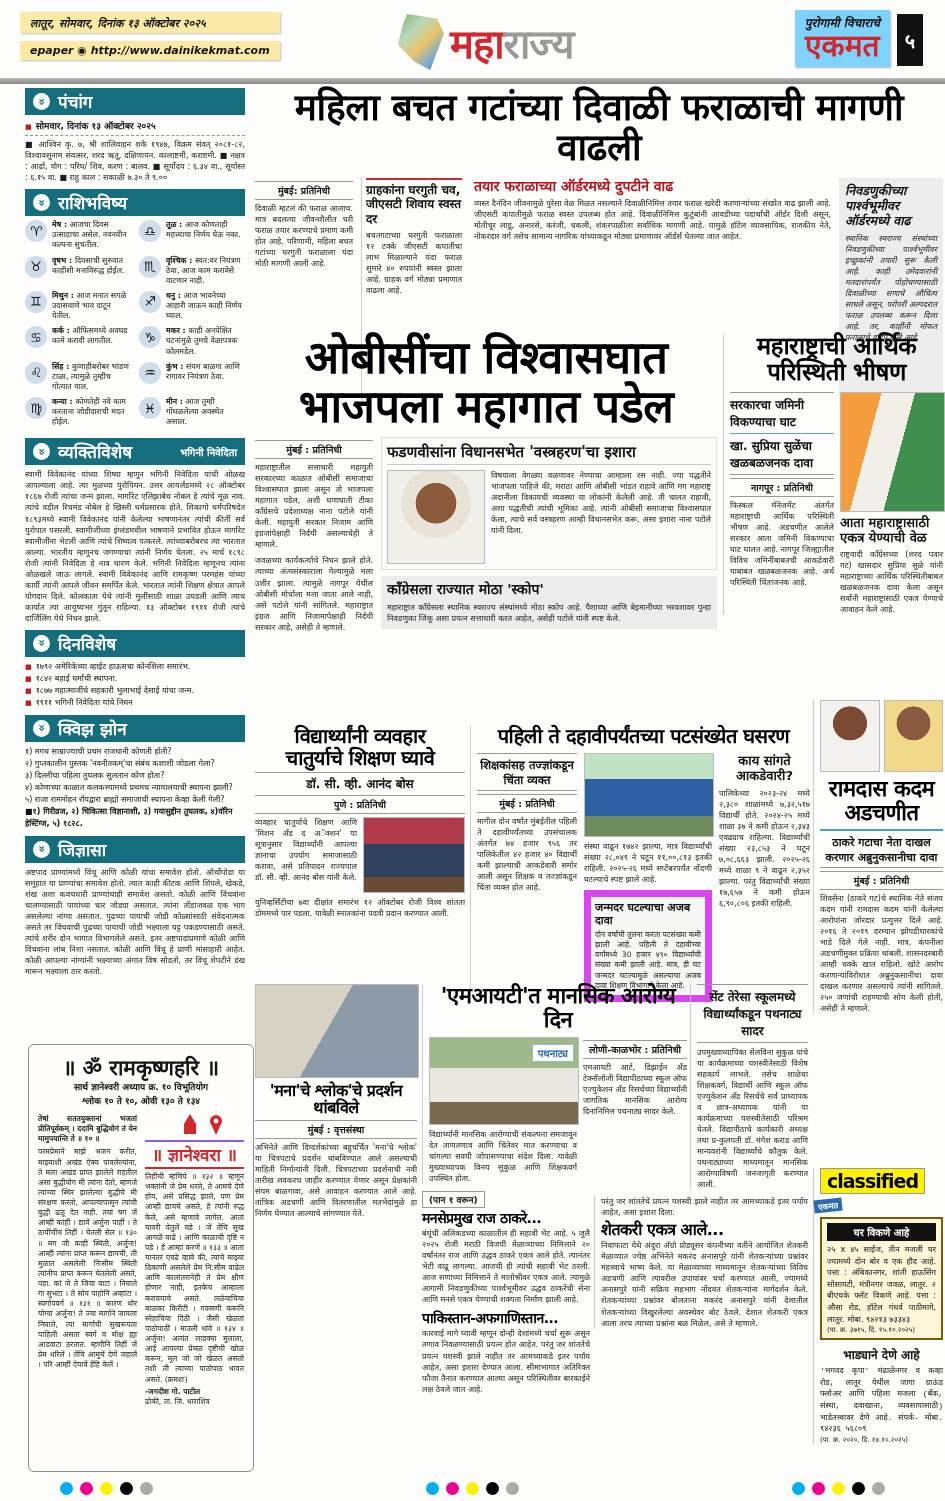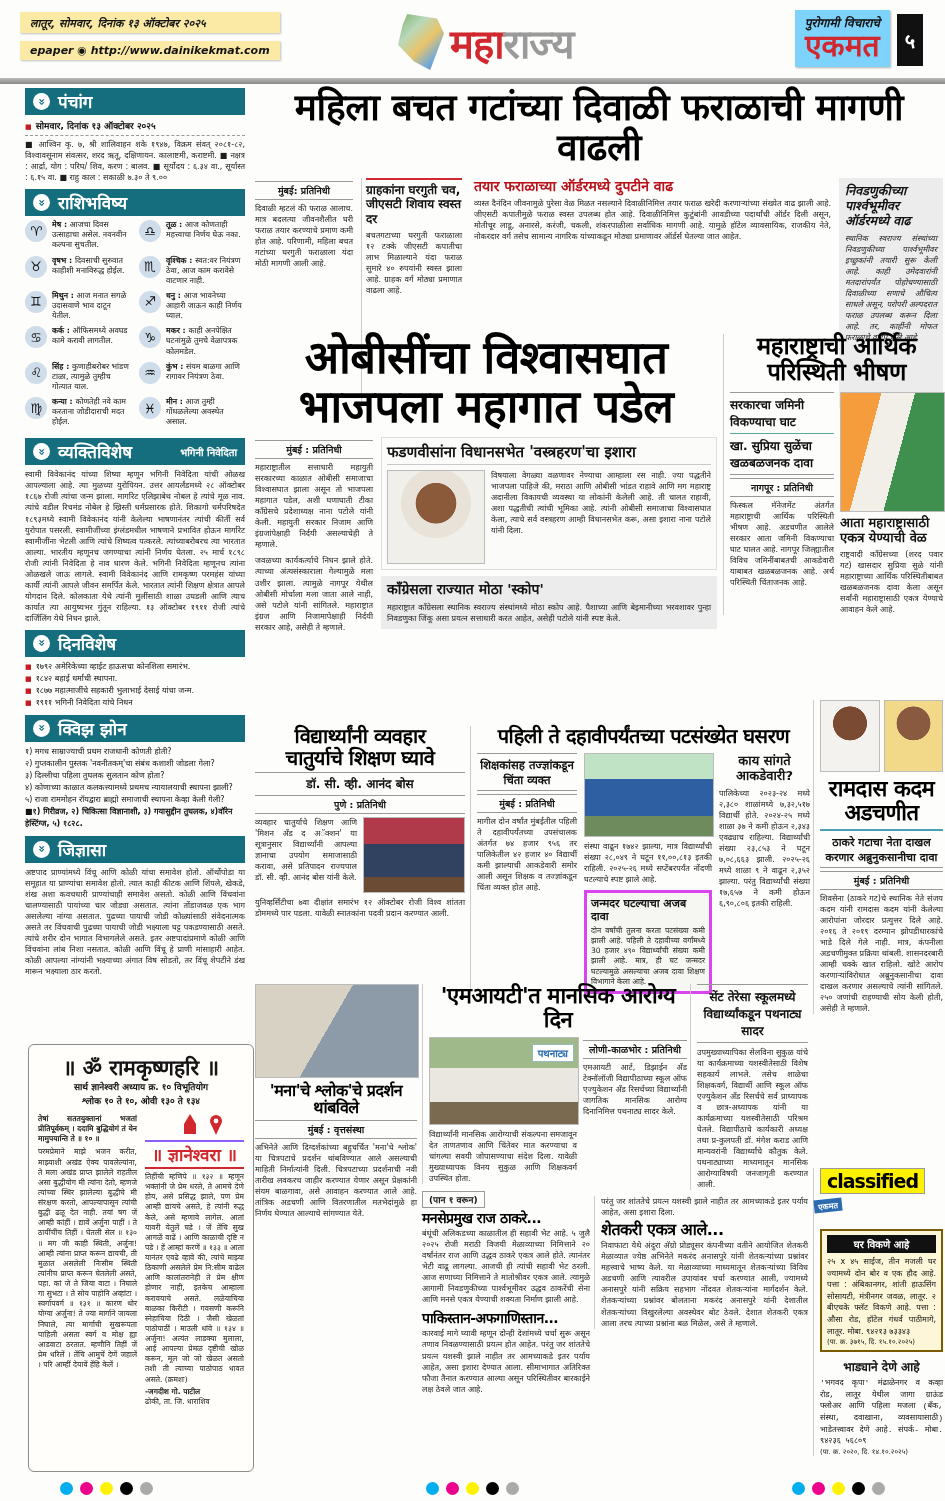--- a/index.html
+++ b/index.html
@@ -61,21 +61,21 @@
   .ram-title{font-size:21px;font-weight:bold;text-align:center;}
   .ram-sub{font-size:9px;font-weight:bold;text-align:center;line-height:1.5;}
   .dny{color:#d1272e;font-weight:bold;font-size:17px;text-align:center;border-top:2px solid #8b5cf6;
        border-bottom:2px solid #d1272e;padding:1px 2px;}
   .shlok{font-weight:bold;}
   
   .cl-logo{display:inline-block;background:#fff200;color:#000;font-weight:bold;font-size:19px;
            padding:1px 6px;letter-spacing:-1px;border:1px solid #999;}
   .cl-tag{display:inline-block;background:#2b6cb0;color:#fff;font-size:8px;font-weight:bold;
           padding:1px 4px;transform:rotate(-6deg);margin-left:-6px;}
-  .cl-box{border:2px solid #7a5b00;background:#fdf6d8;padding:4px 5px;margin-top:16px;}
+  .cl-box{border:2px solid #7a5b00;background:#fdf6d8;padding:4px 5px;margin-top:4px;}
   .cl-hd{background:#111;color:#fff;font-weight:bold;font-size:10px;text-align:center;padding:2px 0;}
   .cl-bd{font-size:8px;line-height:1.45;text-align:justify;}
   .cl-ref{font-size:7px;}
   .cl-hd2{font-weight:bold;font-size:12px;text-align:center;margin-top:6px;}
   
   .dots{display:flex;gap:7px;}
   .dot{width:13px;height:13px;border-radius:50%;}
   .d-c{background:#00aeef}.d-m{background:#ec008c}.d-y{background:#fff200}
   .d-k{background:#000}.d-g{background:#aaa}
 </style>
@@ -303,21 +303,21 @@
     <div style="display:flex;gap:7px;margin-top:5px;">
       <div style="flex:0 0 100px;">
         <div class="deck" style="font-size:11.5px;text-align:center;border-top:1px solid #999;border-bottom:1px solid #999;padding:3px 0;">शिक्षकांसह तज्ज्ञांकडून चिंता व्यक्त</div>
         <div class="byline">मुंबई : प्रतिनिधी</div>
         <div class="bsm">मागील दोन वर्षांत मुंबईतील पहिली ते दहावीपर्यंतच्या उपसंचालक अंतर्गत ७४ हजार ९५६ तर पालिकेतील ४२ हजार ४० विद्यार्थी कमी झाल्याची आकडेवारी समोर आली असून शिक्षक व तज्ज्ञांकडून चिंता व्यक्त होत आहे.</div>
       </div>
       <div style="flex:0 0 128px;">
         <div class="photo" style="width:100%;height:82px;background:
           linear-gradient(180deg,#bfe3c4 0 30%,#2e5fa3 30% 75%,#6e8b5e 75% 100%);"></div>
         <div class="bsm" style="margin-top:4px;">संस्था वाढून १७४२ झाल्या, मात्र विद्यार्थ्यांची संख्या २८,०४९ ने घटून ११,००,८१३ इतकी राहिली. २०२५-२६ मध्ये सप्टेंबरपर्यंत नोंदणी घटल्याचे स्पष्ट झाले आहे.</div>
-        <div style="border:3px solid #d946ef;padding:4px;margin-top:5px;background:#f6f6f2;">
+        <div style="border:7px solid #d946ef;padding:4px;margin-top:5px;background:#f6f6f2;">
           <div class="cap-bold" style="font-size:11px;">जन्मदर घटल्याचा अजब दावा</div>
           <div class="bxs" style="margin-top:3px;">दोन वर्षांची तुलना करता पटसंख्या कमी झाली आहे. पहिली ते दहावीच्या वर्गांमध्ये 30 हजार ४९० विद्यार्थ्यांची संख्या कमी झाली आहे. मात्र, ही घट जन्मदर घटल्यामुळे असल्याचा अजब दावा शिक्षण विभागाने केला आहे.</div>
         </div>
       </div>
       <div style="flex:1;">
         <div class="cap-bold" style="font-size:13px;text-align:center;">काय सांगते आकडेवारी?</div>
         <div class="bsm" style="margin-top:4px;">पालिकेच्या २०२३-२४ मध्ये २,३८० शाळांमध्ये ७,३२,५१७ विद्यार्थी होते. २०२४-२५ मध्ये शाळा ३७ ने कमी होऊन २,३४३ एवढ्याच राहिल्या. विद्यार्थ्यांची संख्या २३,८५३ ने घटून ७,०८,६६३ झाली. २०२५-२६ मध्ये शाळा ९ ने वाढून २,३५२ झाल्या. परंतु विद्यार्थ्यांची संख्या १७,६५७ ने कमी होऊन ६,९०,८०६ इतकी राहिली.</div>
       </div>
     </div>
   </div>

